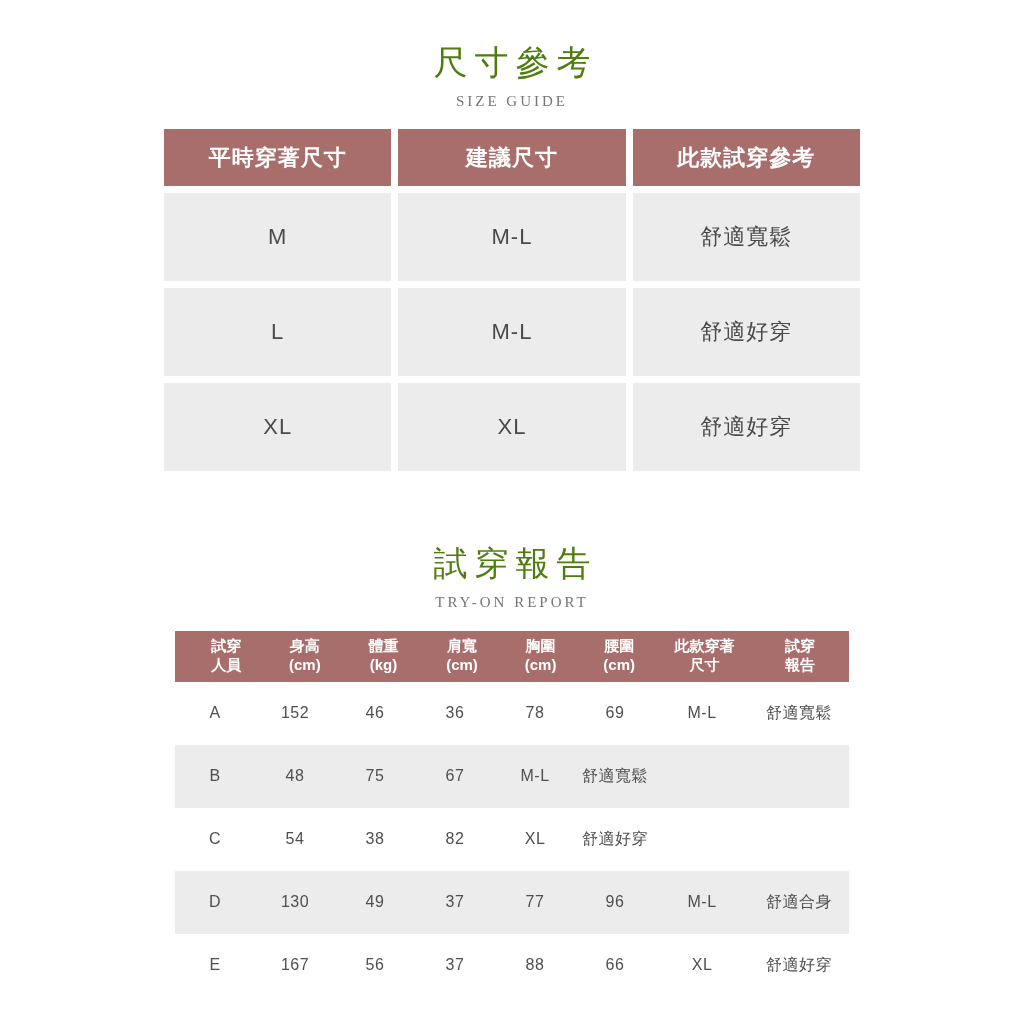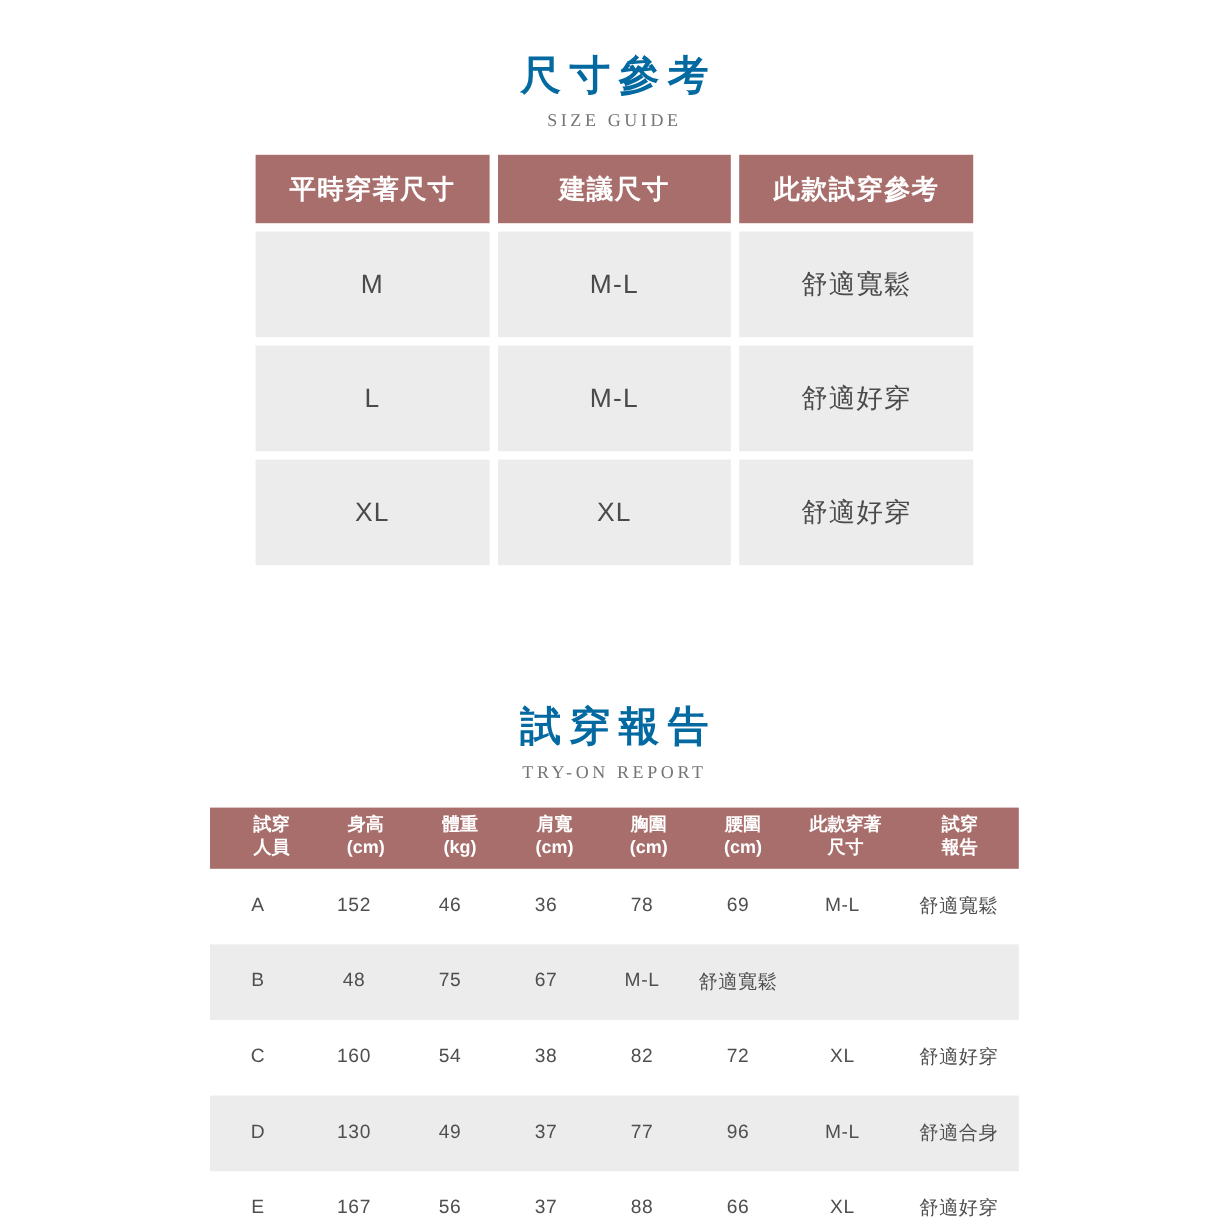--- a/index.html
+++ b/index.html
@@ -8,38 +8,38 @@
     width: 1024px; height: 1024px;
     font-family: "Liberation Sans", "DejaVu Sans", sans-serif;
     color: #4a4a4a;
     overflow: hidden;
   }
   .page { width: 1024px; height: 1024px; position: relative; }
 
   .section-head { text-align: center; }
   .section-head .cn-title {
     font-size: 34px;
-    font-weight: 700;
+    font-weight: 400;
     letter-spacing: 7px;
-    color: #0369a1;
+    color: #4d7c0f;
     text-indent: 7px; 
   }
   .section-head .en-subtitle {
     margin-top: 7px;
     font-family: "Liberation Serif", "DejaVu Serif", serif;
     font-size: 15px;
     letter-spacing: 3px;
     color: #757575;
   }
 
   #size-guide-head { padding-top: 40px; }
 
   
   .sg-table {
-    width: 598px;
+    width: 696px;
     margin: 19px auto 0 auto;
     display: grid;
     grid-template-columns: 1fr 1fr 1fr;
     gap: 7px;
   }
   .sg-th {
     background: #a76e6c;
     color: #ffffff;
     height: 57px;
     display: flex; align-items: center; justify-content: center;
@@ -49,21 +49,21 @@
   }
   .sg-td {
     background: #ececec;
     height: 88px;
     display: flex; align-items: center; justify-content: center;
     font-size: 22px;
     color: #4a4a4a;
     letter-spacing: 1px;
   }
 
-  #try-on-head { padding-top: 112px; }
+  #try-on-head { padding-top: 70px; }
 
   
   .to-table { width: 674px; margin: 20px auto 0 auto; }
   .to-row {
     display: grid;
     grid-template-columns: 80fr 80fr 80fr 80fr 80fr 80fr 94fr 100fr;
   }
   .to-header {
     background: #a76e6c;
     color: #ffffff;
@@ -164,25 +164,23 @@
       <div class="to-row to-tr alt">
         <div class="to-td">B</div>
         <div class="to-td">48</div>
         <div class="to-td">75</div>
         <div class="to-td">67</div>
         <div class="to-td">M-L</div>
         <div class="to-td">舒適寬鬆</div>
       </div>
       <div class="to-row to-tr">
         <div class="to-td">C</div>
-        <div class="to-td">160</div>
         <div class="to-td">54</div>
         <div class="to-td">38</div>
         <div class="to-td">82</div>
-        <div class="to-td">72</div>
         <div class="to-td">XL</div>
         <div class="to-td">舒適好穿</div>
       </div>
       <div class="to-row to-tr alt">
         <div class="to-td">D</div>
         <div class="to-td">130</div>
         <div class="to-td">49</div>
         <div class="to-td">37</div>
         <div class="to-td">77</div>
         <div class="to-td">96</div>

